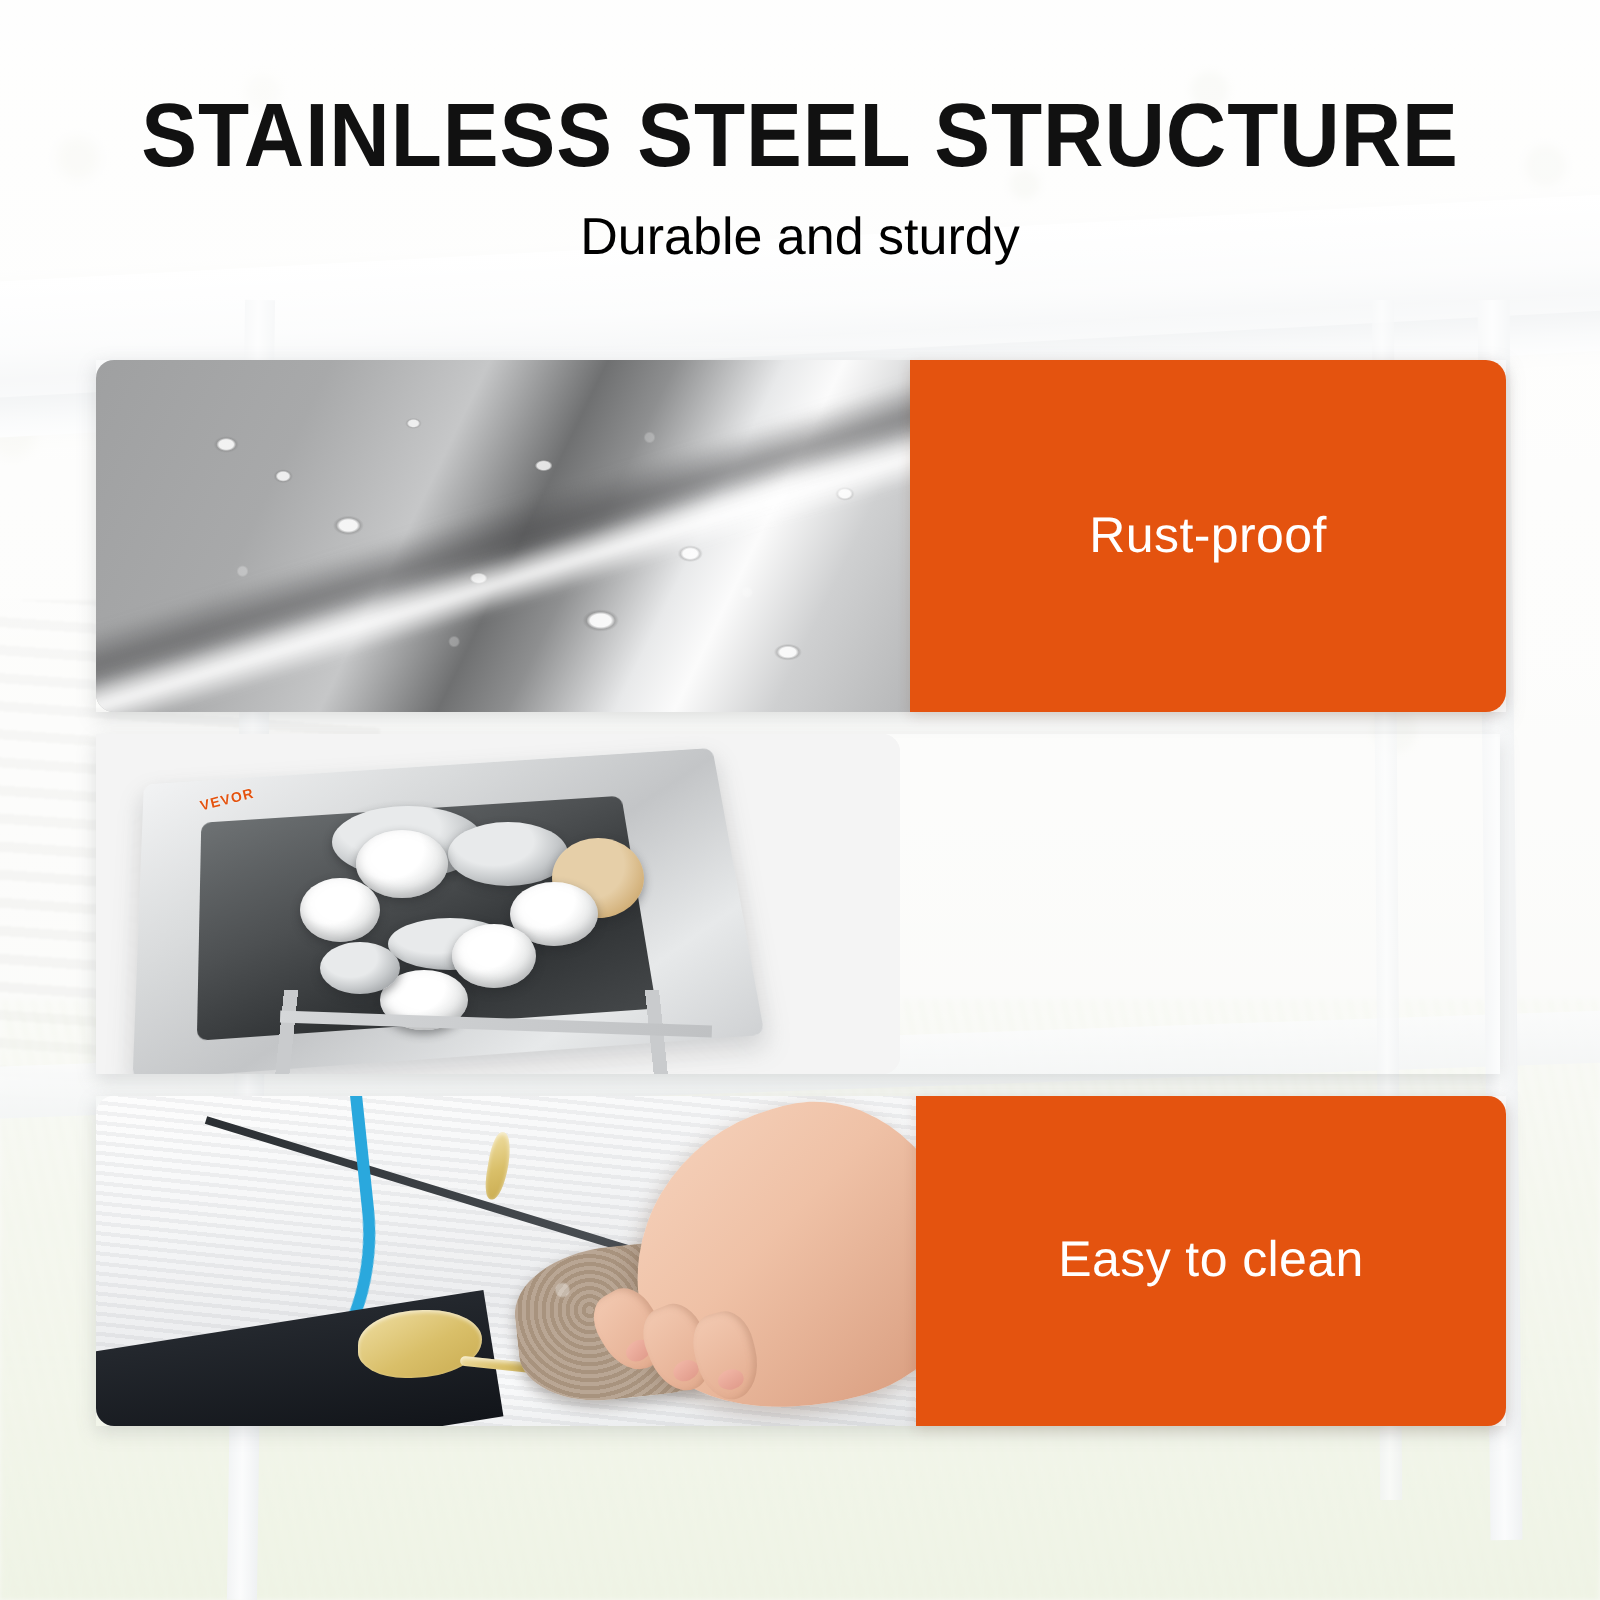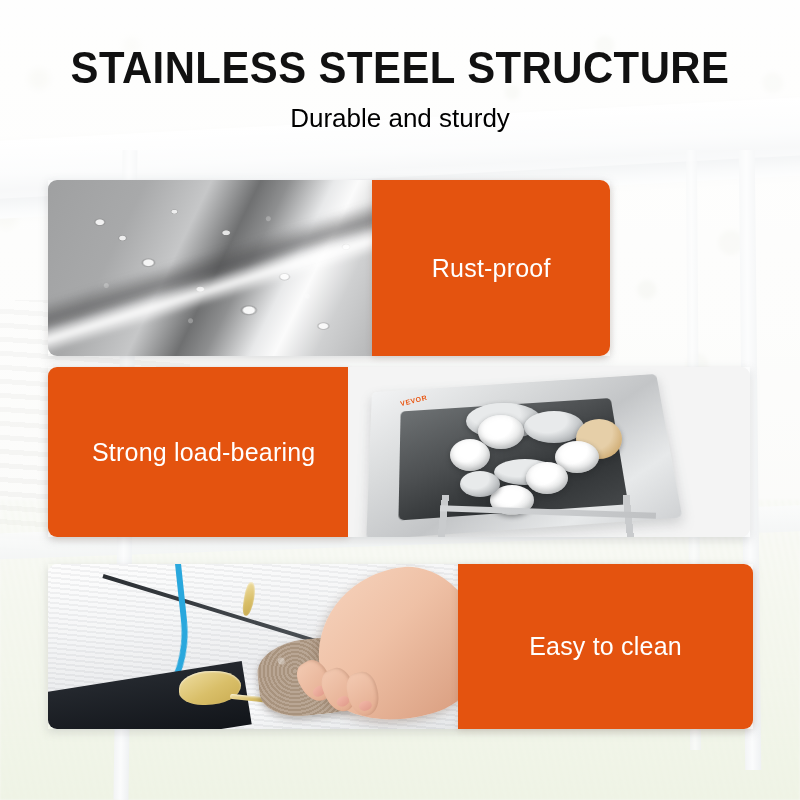--- a/index.html
+++ b/index.html
@@ -125,21 +125,21 @@
     align-items:center;
     color:#ffffff;
     font-size:25px;
     letter-spacing:.2px;
     box-shadow:0 2px 7px rgba(90,40,10,.13);
   }
   .panel.center { justify-content:center; }
   .panel.left   { justify-content:flex-start; padding-left:44px; }
 
   
-  #row1 { left:48px; top:180px; width:562px; height:176px; }
+  #row1 { left:48px; top:180px; width:705px; height:176px; }
   #row1 .photo { width:407px; border-radius:9px 0 0 9px; }
   #row1 .panel { width:298px; border-radius:0 10px 10px 0; }
 
   .steel-beads {
     position:absolute; inset:0;
     background:
       linear-gradient(116deg,
         #9fa0a1 0%, #a8a9aa 24%, #c6c7c8 40%, #6f7071 52%,
         #8e8f90 59%, #e8e9ea 70%, #fbfbfb 76%, #cfd0d1 86%, #b6b7b8 100%);
   }
@@ -224,21 +224,21 @@
   }
   .vevor-mark {
     position:absolute; left:52px; top:30px;
     font-size:7px; font-weight:700; letter-spacing:.6px;
     color:#e4530f;
     transform:rotate(-14deg);
     text-shadow:0 0 1px rgba(255,255,255,.8);
   }
 
   
-  #row3 { left:48px; top:564px; width:705px; height:165px; }
+  #row3 { left:48px; top:548px; width:705px; height:165px; }
   #row3 .photo { width:410px; border-radius:9px 0 0 9px; }
   #row3 .panel { width:295px; border-radius:0 9px 9px 0; }
 
   .wipe-scene { position:absolute; inset:0; background:#fafafa; }
   .wipe-steel {
     position:absolute; inset:0;
     background:
       linear-gradient(172deg,#fdfdfd 0%,#f4f5f6 30%,#e9eaec 58%,#f8f9fa 78%,#dfe1e3 100%);
   }
   .wipe-brushed {
@@ -338,23 +338,20 @@
       <div class="steel-beads"></div>
       <div class="steel-darkband"></div>
       <div class="steel-highlight"></div>
     </div>
     <div class="panel center">
       <span>Rust-proof</span>
     </div>
   </div>
 
   <div class="row row-shadow" id="row2">
-    <div class="panel left">
-      <span>Strong load-bearing</span>
-    </div>
     <div class="photo">
       <div class="sink-scene">
         <div class="sink-body"></div>
         <div class="sink-basin"></div>
 
         <div class="pot" style="left:118px;  top:36px;  width:76px;  height:36px;"></div>
         <div class="pot" style="left:176px;  top:44px;  width:60px;  height:32px;"></div>
         <div class="wood" style="left:228px;  top:52px;  width:46px;  height:40px;"></div>
         <div class="bowl" style="left:130px;  top:48px;  width:46px;  height:34px;"></div>
         <div class="bowl" style="left:102px;  top:72px;  width:40px;  height:32px;"></div>

